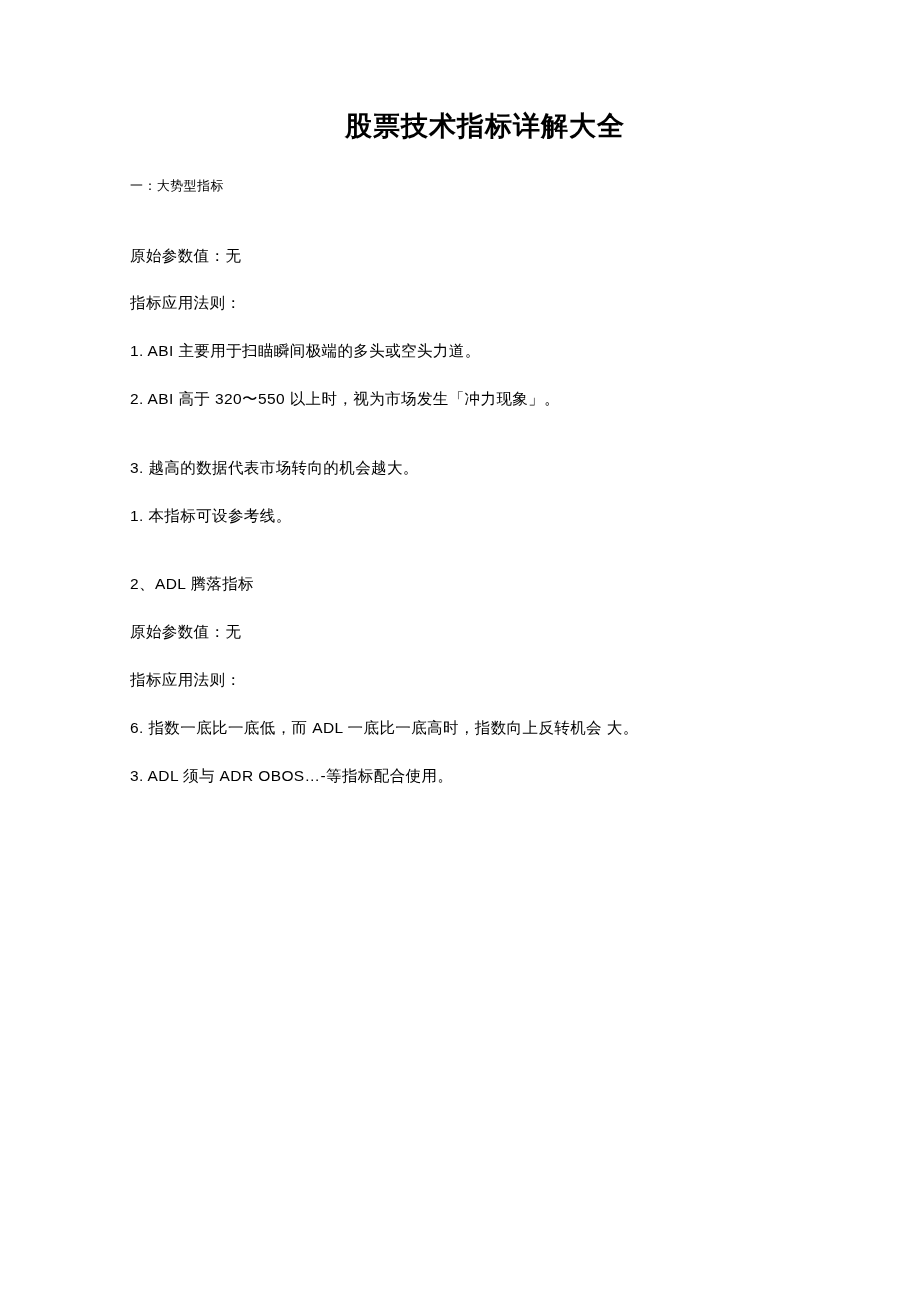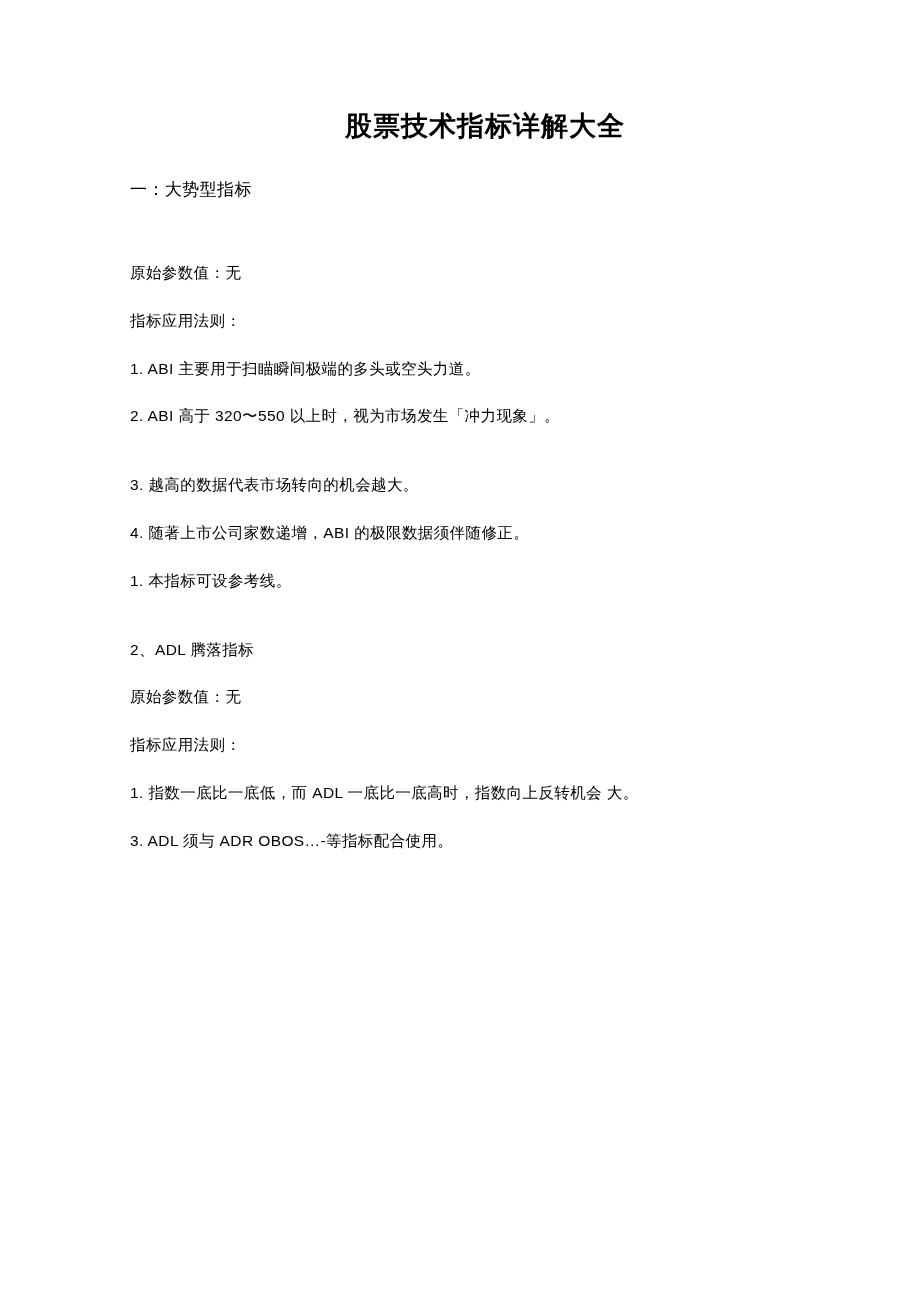--- a/index.html
+++ b/index.html
@@ -38,24 +38,24 @@
     font-size: 15.5px;
     line-height: 1.6;
     letter-spacing: 0.4px;
     margin: 0 0 23px 0;
     white-space: pre-wrap;
   }
   .para.gap-before {
     margin-top: 44px;
   }
   .section-head {
-    font-size: 17px;
+    font-size: 13px;
     letter-spacing: 0.4px;
     line-height: 1.6;
-    margin: 0 0 36px 0;
+    margin: 0 0 25px 0;
   }
   .spacer-md {
     height: 22px;
   }
 </style>
 </head>
 <body>
 
 <div class="page">
 
@@ -66,26 +66,25 @@
   </div>
 
   <div class="spacer-md"></div>
 
   <div>
     <div class="para">原始参数值：无</div>
     <div class="para">指标应用法则：</div>
     <div class="para">1. ABI 主要用于扫瞄瞬间极端的多头或空头力道。</div>
     <div class="para">2. ABI 高于 320〜550 以上时，视为市场发生「冲力现象」。</div>
     <div class="para gap-before">3. 越高的数据代表市场转向的机会越大。</div>
-    <div class="para">4. 随著上市公司家数递增，ABI 的极限数据须伴随修正。</div>
     <div class="para">1. 本指标可设参考线。</div>
   </div>
 
   <div>
     <div class="para gap-before">2、ADL 腾落指标</div>
     <div class="para">原始参数值：无</div>
     <div class="para">指标应用法则：</div>
-    <div class="para">1. 指数一底比一底低，而 ADL 一底比一底高时，指数向上反转机会 大。</div>
+    <div class="para">6. 指数一底比一底低，而 ADL 一底比一底高时，指数向上反转机会 大。</div>
     <div class="para">3. ADL 须与 ADR OBOS…-等指标配合使用。</div>
   </div>
 
 
 </div>
 
 </body></html>

